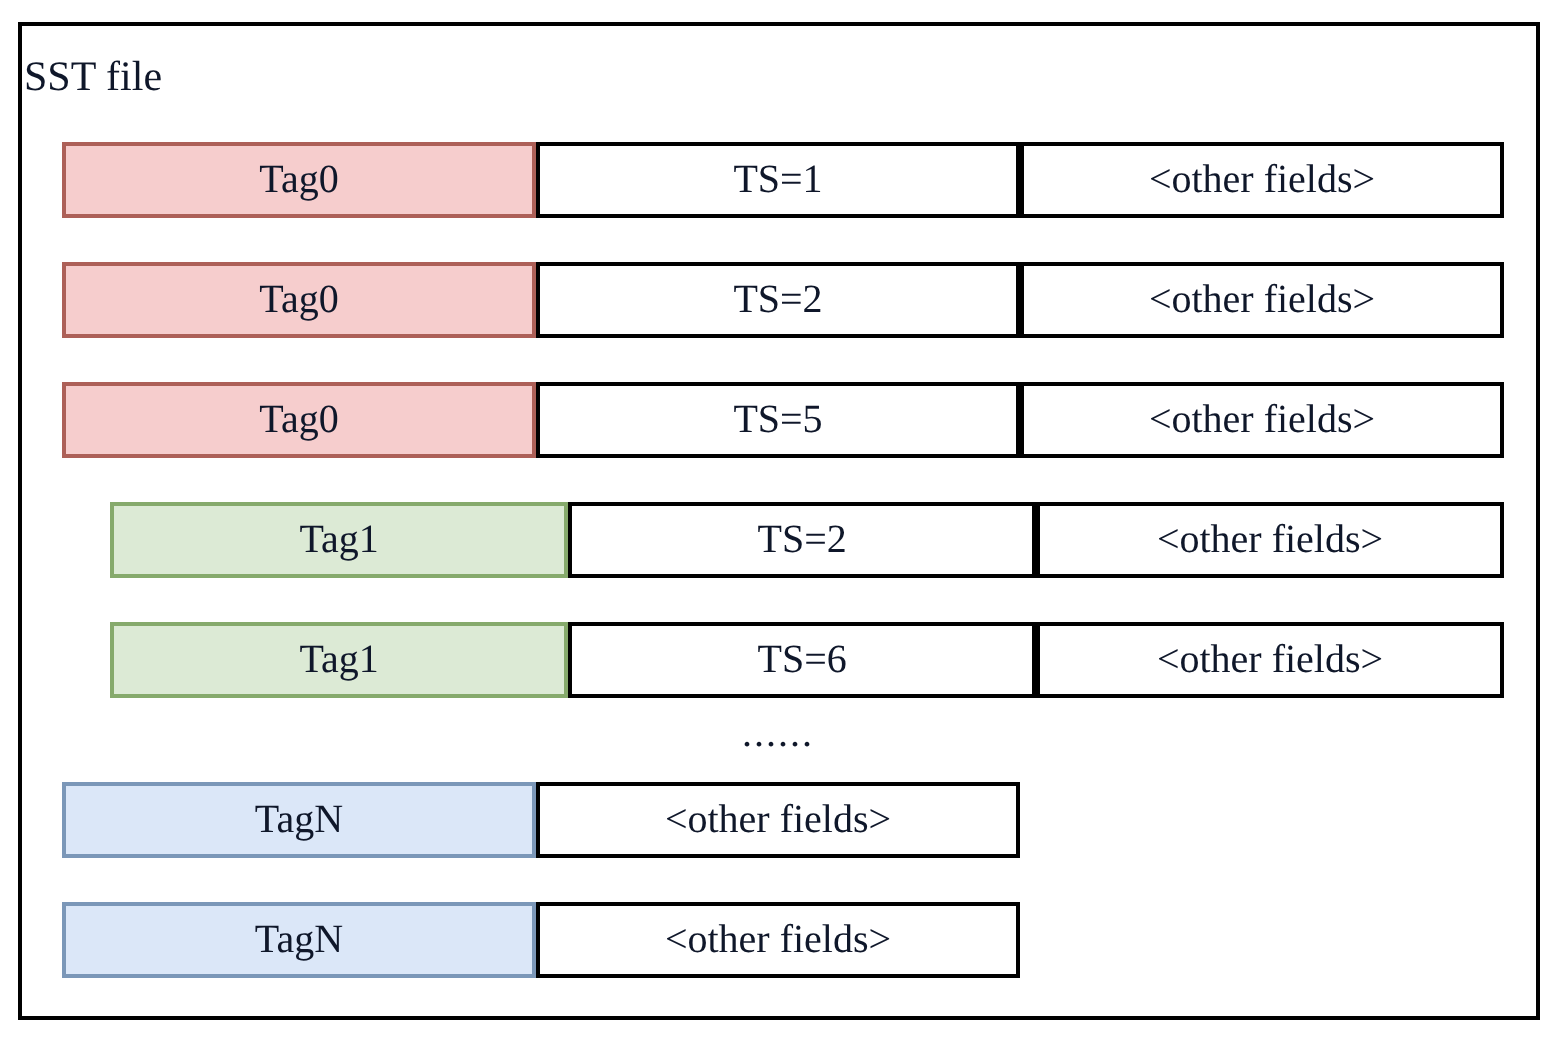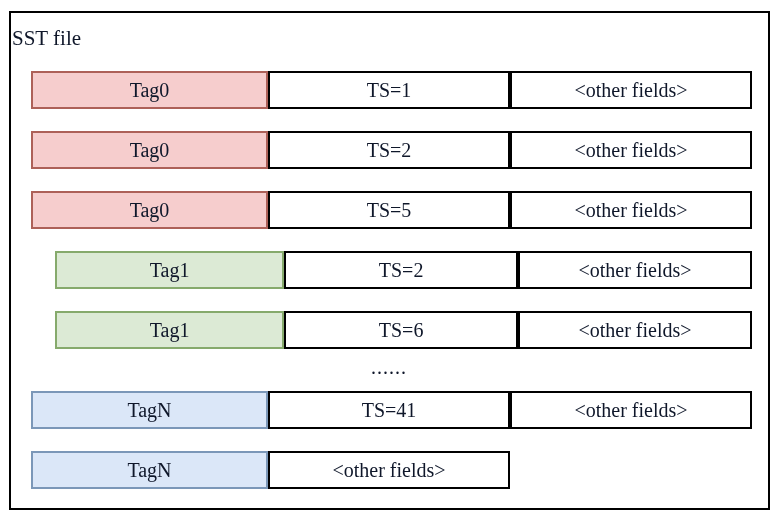--- a/index.html
+++ b/index.html
@@ -119,21 +119,20 @@
         <div class="row no-gap">
           <div class="cell tag variant-tag1">Tag1</div>
           <div class="cell ts">TS=6</div>
           <div class="cell other">&lt;other fields&gt;</div>
         </div>
         <div class="ellipsis-row">
           <div class="ellipsis-text">......</div>
         </div>
         <div class="row">
           <div class="cell tag variant-tagN">TagN</div>
-          <div class="cell ts">TS=41</div>
           <div class="cell other">&lt;other fields&gt;</div>
         </div>
         <div class="row">
           <div class="cell tag variant-tagN">TagN</div>
           <div class="cell other">&lt;other fields&gt;</div>
         </div>
       </div>
   </div>
 </div>
 

